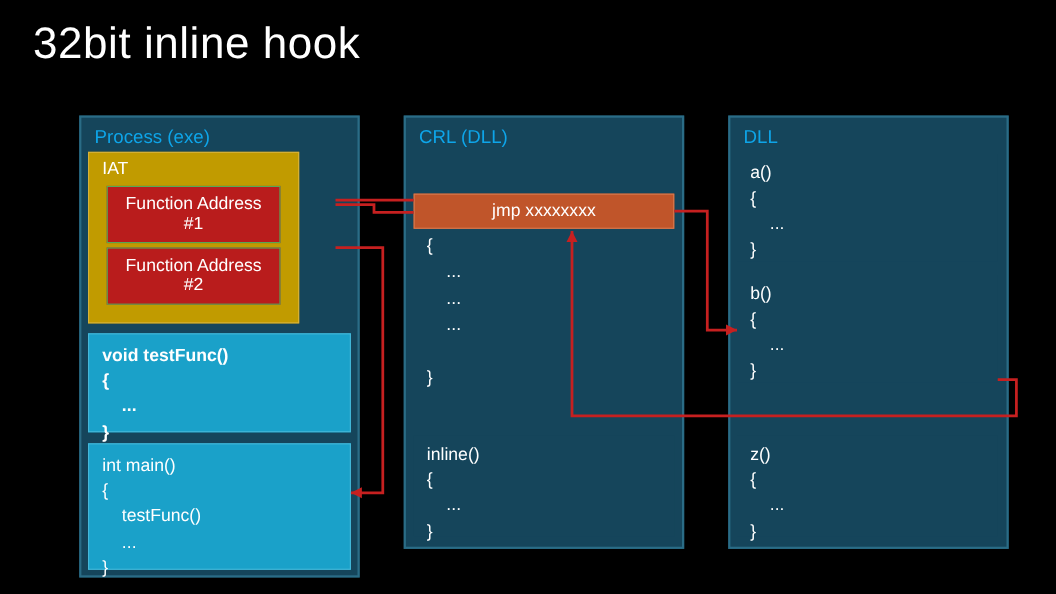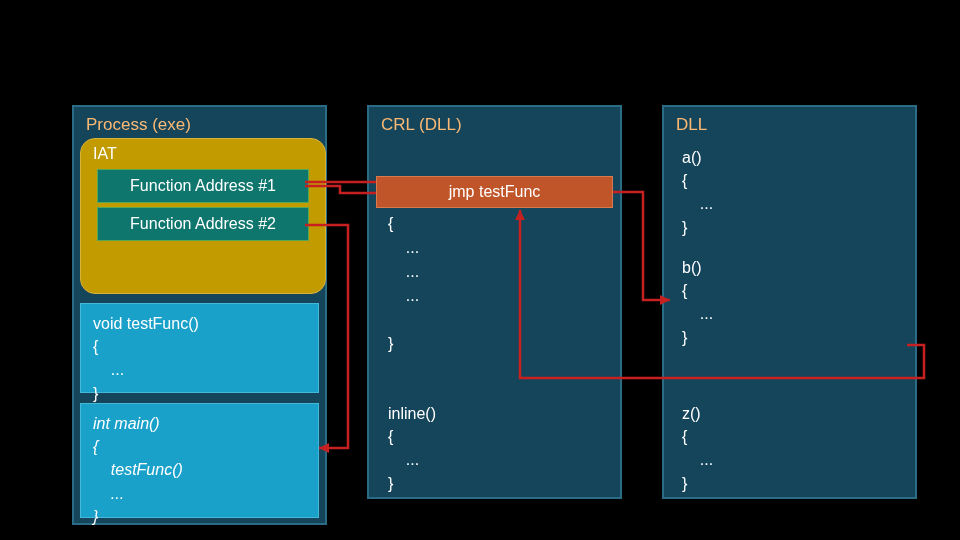--- a/index.html
+++ b/index.html
@@ -1,63 +1,64 @@
 <!DOCTYPE html>
 <html><head>
 <meta charset="utf-8">
 <style>
   * { box-sizing: border-box; margin: 0; padding: 0; }
   html, body { width: 960px; height: 540px; background: #000; font-family: "Segoe UI", Arial, sans-serif; color: #fff; overflow: hidden; }
   .stage { position: relative; width: 960px; height: 540px; }
   .title { position: absolute; left: 30px; top: 18px; font-size: 40px; font-weight: 400; letter-spacing: 0.5px; }
   .panel { position: absolute; background: #15455b; border: 2px solid #2a6c86; }
-  .panel-title { padding: 8px 12px 4px 12px; font-size: 17px; color: #fdba74; }
+  .panel-title { padding: 8px 12px 4px 12px; font-size: 17px; color: #0ea5e9; }
   .sub-title { padding: 6px 12px 2px 12px; font-size: 16px; color: #fff; }
   .iat-box { position: absolute; background: #c19b00; border: 1px solid #d8b23a; }
-  .fn-row { background: #0f766e; border: 1px solid #56a856; margin: 4px 16px; padding: 7px 12px; font-size: 16px; color: #fff; text-align: center; }
+  .fn-row { background: #b91c1c; border: 1px solid #56a856; margin: 4px 16px; padding: 7px 12px; font-size: 16px; color: #fff; text-align: center; }
   .code-box { position: absolute; background: #1aa1c9; border: 1px solid #45b8d9; padding: 8px 12px; font-size: 16px; color: #fff; white-space: pre; line-height: 1.45; }
   .jmp-box { position: absolute; background: #c0552a; border: 1px solid #d97a4e; color: #fff; font-size: 16px; text-align: center; padding: 6px 0; }
   .dll-box { position: absolute; background: #15455b; border: none; padding: 6px 12px; font-size: 16px; color: #fff; white-space: pre; line-height: 1.45; }
   svg.arrows { position: absolute; left: 0; top: 0; width: 960px; height: 540px; pointer-events: none; }
   svg.arrows path { stroke: #c62020; stroke-width: 2.5; fill: none; }
   svg.arrows polygon { fill: #c62020; }
 </style>
 </head>
 <body>
 
 <div class="stage">
 
+  <div class="title">32bit inline hook</div>
 
   <div class="panel" style="left:72px; top:105px; width:255px; height:420px;">
     <div class="panel-title">Process (exe)</div>
   </div>
 
-  <div class="iat-box" style="left:80px; top:138px; width:246px; height:156px;border-radius:15px;">
+  <div class="iat-box" style="left:80px; top:138px; width:192px; height:156px;">
     <div class="sub-title">IAT</div>
     <div class="fn-row">Function Address #1</div>
     <div class="fn-row">Function Address #2</div>
   </div>
 
-  <div class="code-box" style="left:80px; top:303px; width:239px; height:90px;">void testFunc()
+  <div class="code-box" style="left:80px; top:303px; width:239px; height:90px;font-weight:bold;">void testFunc()
 {
     ...
 }</div>
 
-  <div class="code-box" style="left:80px; top:403px; width:239px; height:115px;font-style:italic;">int main()
+  <div class="code-box" style="left:80px; top:403px; width:239px; height:115px;">int main()
 {
     testFunc()
     ...
 }</div>
 
   <div class="panel" style="left:367px; top:105px; width:255px; height:394px;">
     <div class="panel-title">CRL (DLL)</div>
   </div>
 
 
-  <div class="jmp-box" style="left:376px; top:176px; width:237px;">jmp testFunc</div>
+  <div class="jmp-box" style="left:376px; top:176px; width:237px;">jmp xxxxxxxx</div>
 
   <div style="position:absolute; left:388px; top:212px; font-size:16px; color:#fff; white-space:pre; line-height:1.5;">{
     ...
     ...
     ...
 
 }</div>
 
   <div class="dll-box" style="left:376px; top:396px; width:237px; height:92px;">inline()
 {

